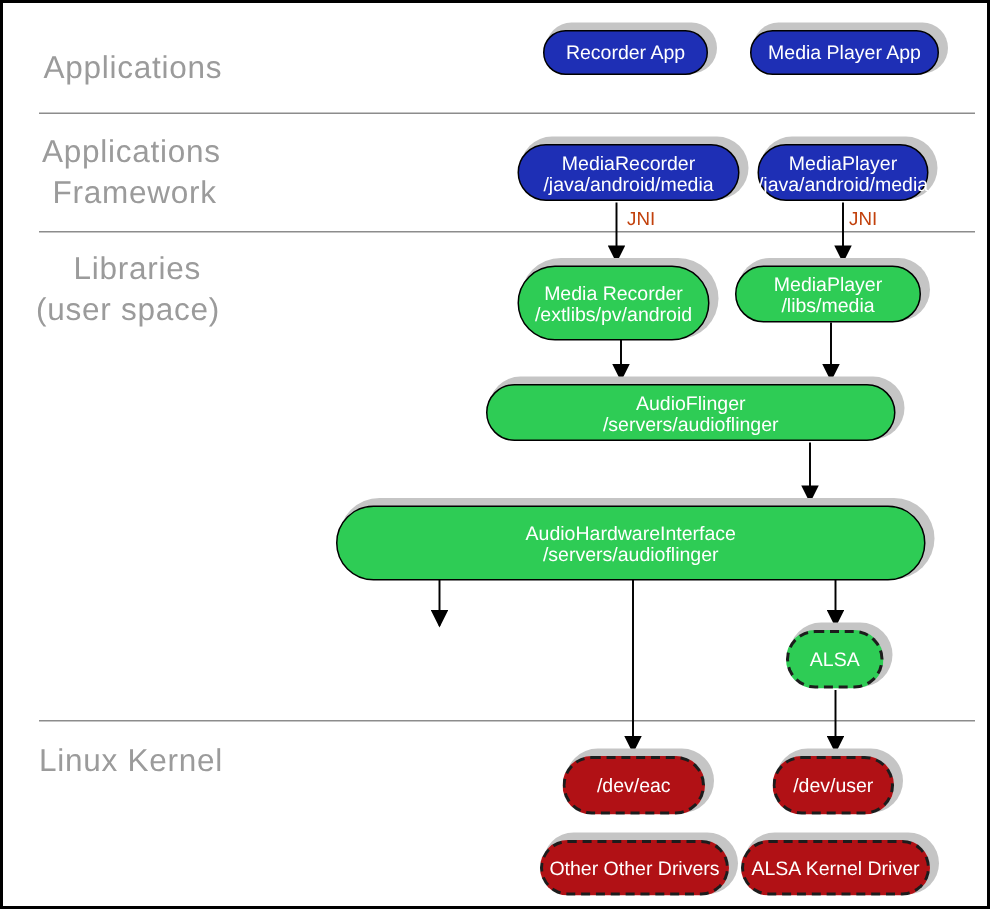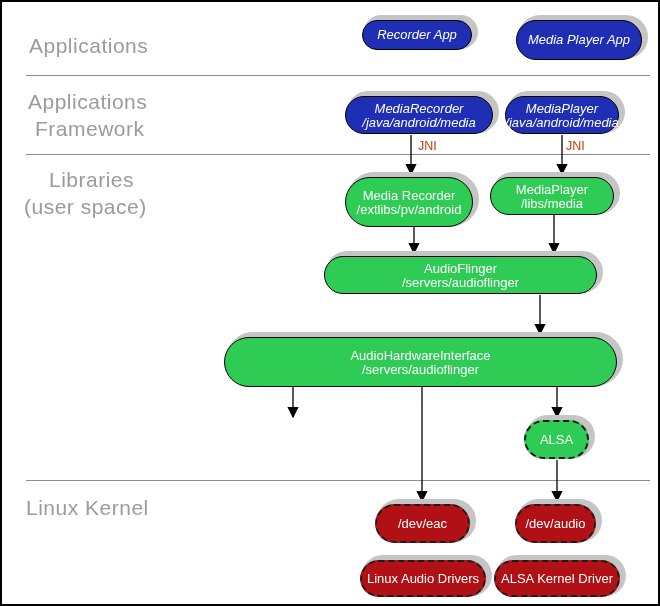--- a/index.html
+++ b/index.html
@@ -12,21 +12,21 @@
   .layer-label{
     position:absolute;color:var(--section-label);font-size:21px;line-height:27px;
     white-space:pre;letter-spacing:0.5px;
   }
   .node{
     position:absolute;box-sizing:border-box;border-radius:999px;
     display:flex;flex-direction:column;justify-content:center;align-items:center;
     color:#fff;text-align:center;
     box-shadow:4px -3px 0 2px var(--shadow);
   }
-  .node.blue{background:var(--app-box);border:1.5px solid #000;font-style:italic;}
+  .node.blue{background:var(--app-box);border:1.5px solid #000;}
   .node.green{background:var(--lib-box);border:1.5px solid #000;}
   .node.green.dashed{border:2px dashed #1c1c1c;}
   .node.red{background:var(--kernel-box);border:2px dashed #1c1c1c;text-align:center;}
   .node .t{font-size:13px;line-height:16px;}
   .node .s{font-size:13px;line-height:12px;}
   .jni{position:absolute;color:#c2410c;font-size:12.5px;}
   svg.arrows{position:absolute;left:0;top:0;pointer-events:none;}
 </style>
 </head>
 <body>
@@ -60,21 +60,21 @@
     <line x1="555" y1="376" x2="555" y2="415" stroke="#000" stroke-width="1.3" marker-end="url(#ah)"></line>
     <line x1="555" y1="458" x2="555" y2="499" stroke="#000" stroke-width="1.3" marker-end="url(#ah)"></line>
   </svg>
 
   <div class="jni" style="left:416px;top:137px">JNI</div>
   <div class="jni" style="left:564px;top:137px">JNI</div>
 
   <div class="node blue" style="left:360px;top:18px;width:110px;height:30px">
     <div class="t">Recorder App</div>
   </div>
-  <div class="node blue" style="left:514px;top:18px;width:126px;height:40px">
+  <div class="node blue" style="left:498px;top:18px;width:126px;height:30px">
     <div class="t">Media Player App</div>
   </div>
 
   <div class="node blue" style="left:343px;top:94px;width:148px;height:38px">
     <div class="t">MediaRecorder</div>
     <div class="s">/java/android/media</div>
   </div>
   <div class="node blue" style="left:503px;top:94px;width:114px;height:38px">
     <div class="t">MediaPlayer</div>
     <div class="s">/java/android/media</div>
@@ -97,22 +97,22 @@
     <div class="s">/servers/audioflinger</div>
   </div>
   <div class="node green dashed" style="left:522px;top:418px;width:65px;height:39px">
     <div class="t">ALSA</div>
   </div>
 
   <div class="node red" style="left:373px;top:502px;width:95px;height:39px">
     <div class="t">/dev/eac</div>
   </div>
   <div class="node red" style="left:513px;top:502px;width:81px;height:39px">
-    <div class="t">/dev/audio</div>
+    <div class="t">/dev/user</div>
   </div>
   <div class="node red" style="left:358px;top:558px;width:126px;height:37px">
-    <div class="t">Linux Audio Drivers</div>
+    <div class="t">Other Other Drivers</div>
   </div>
   <div class="node red" style="left:492px;top:558px;width:126px;height:37px">
     <div class="t">ALSA Kernel Driver</div>
   </div>
 
 </div>
 
 </body></html>

